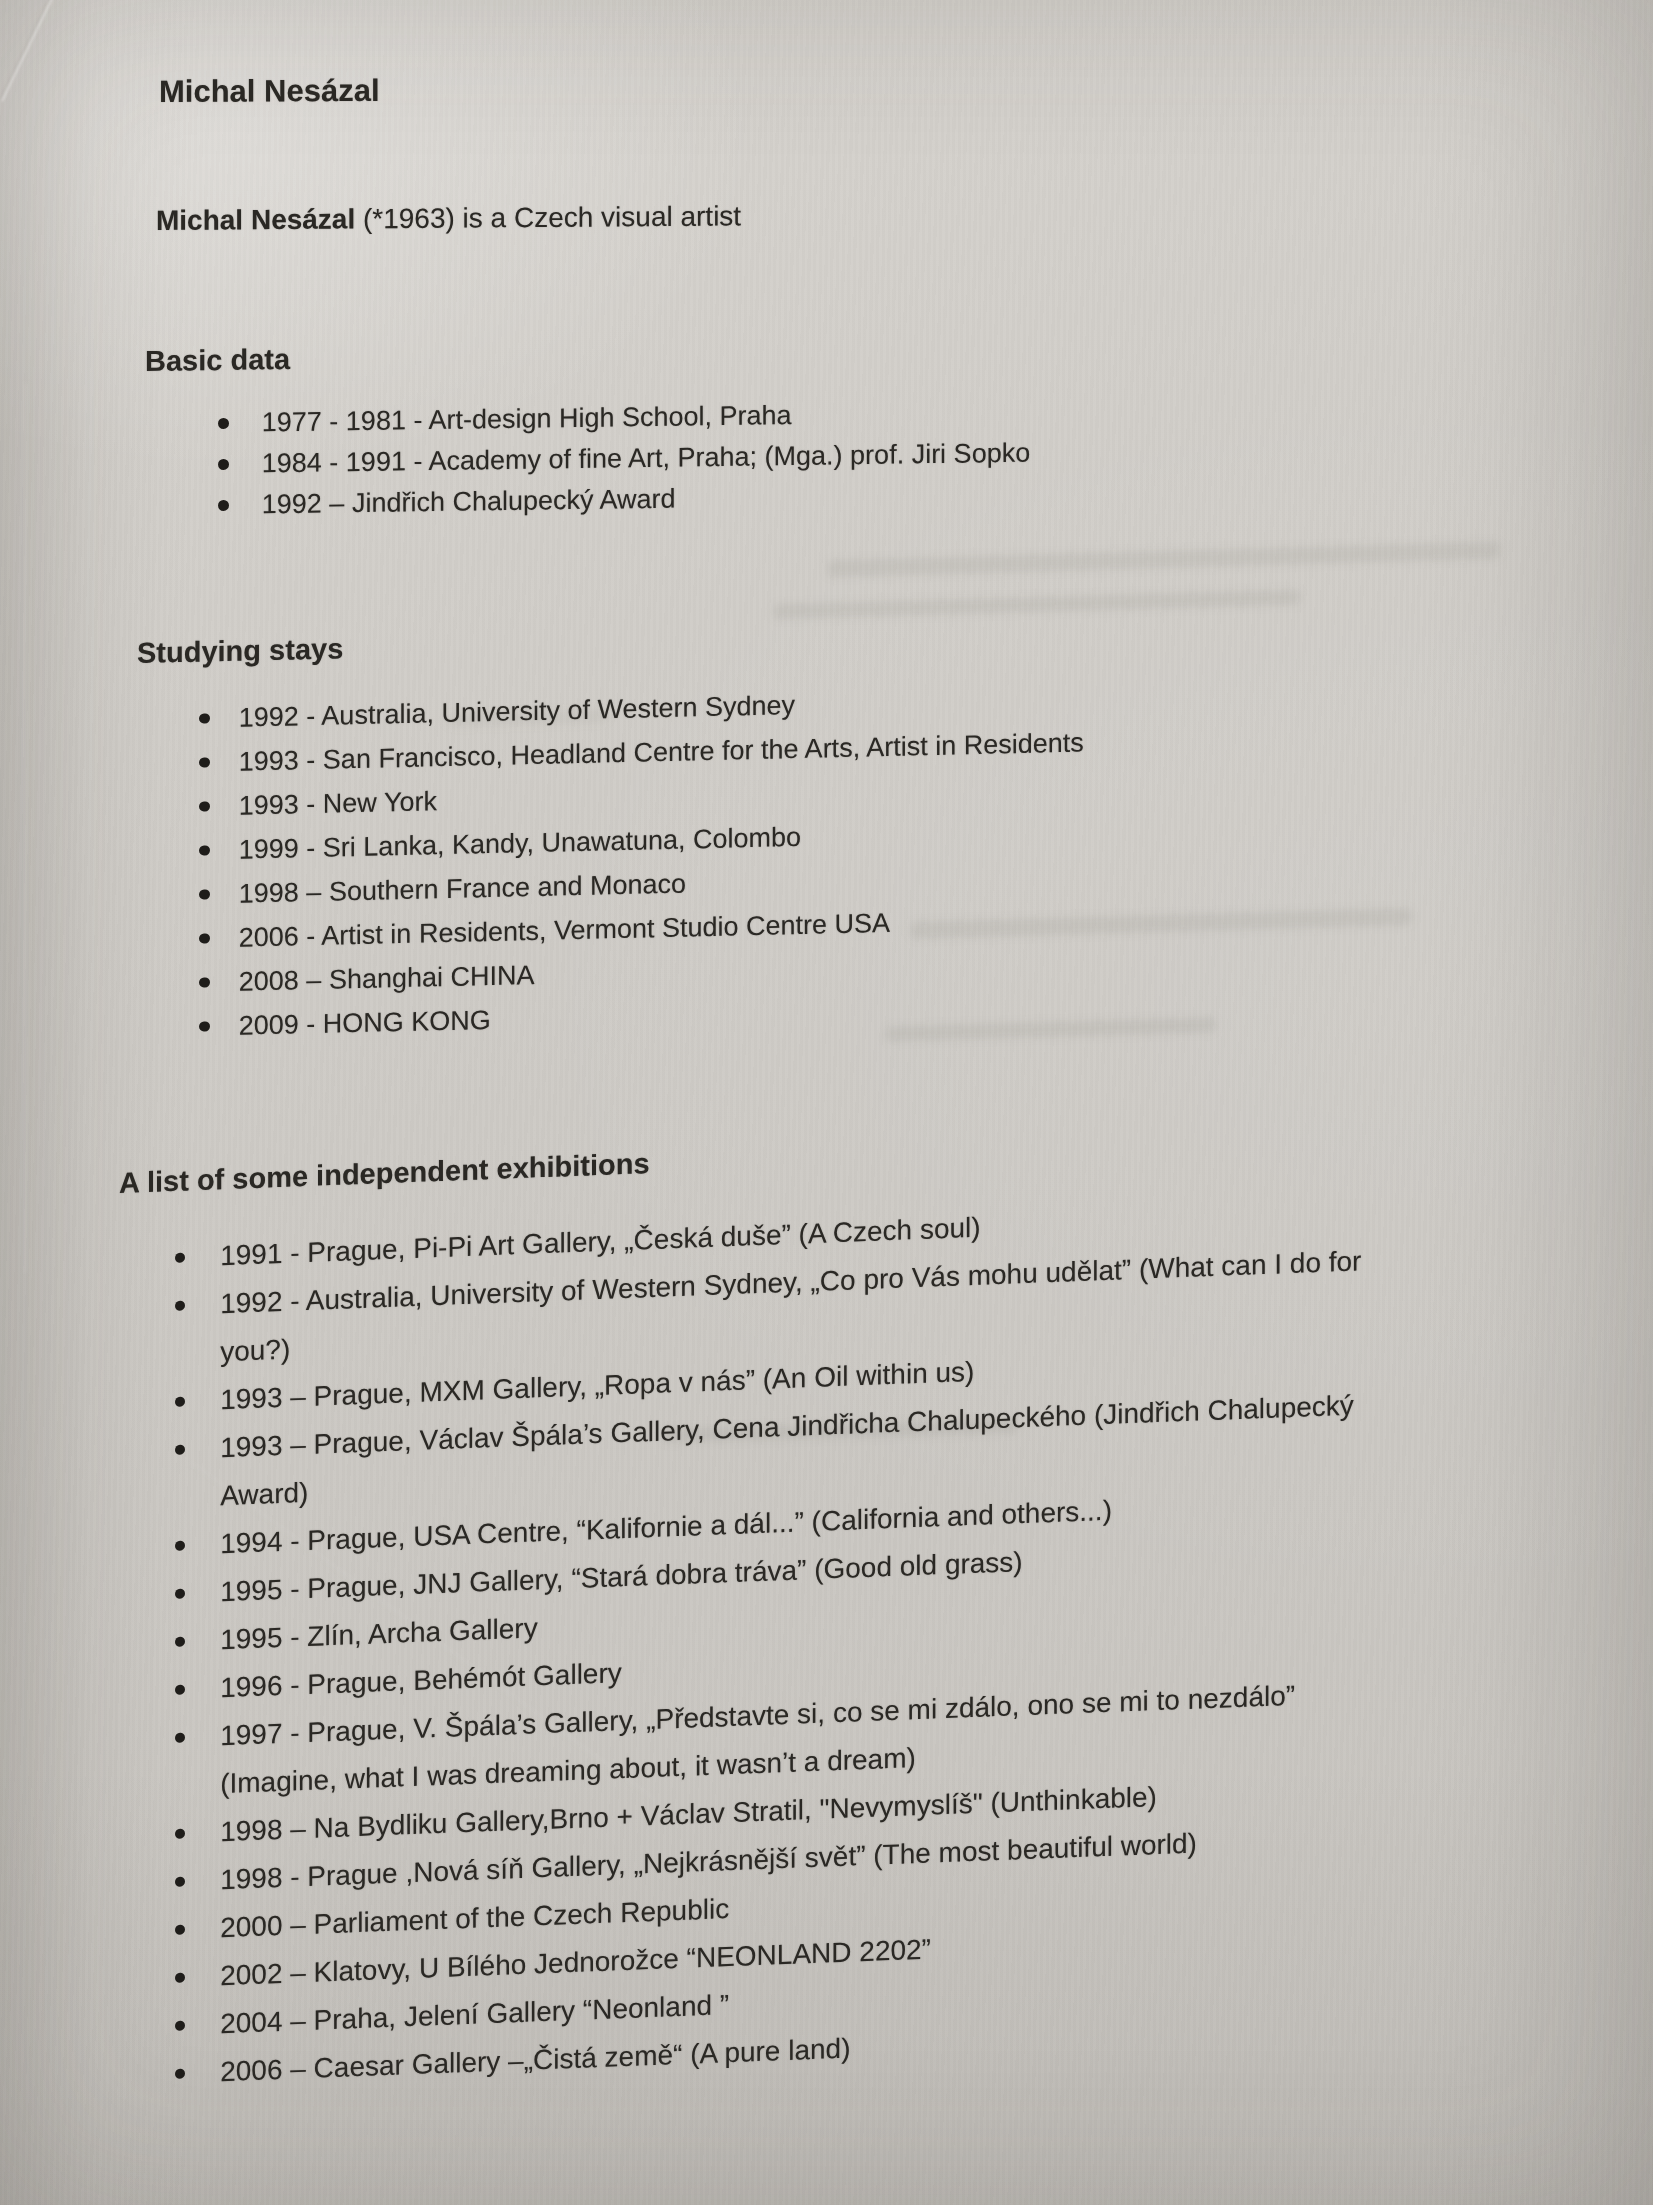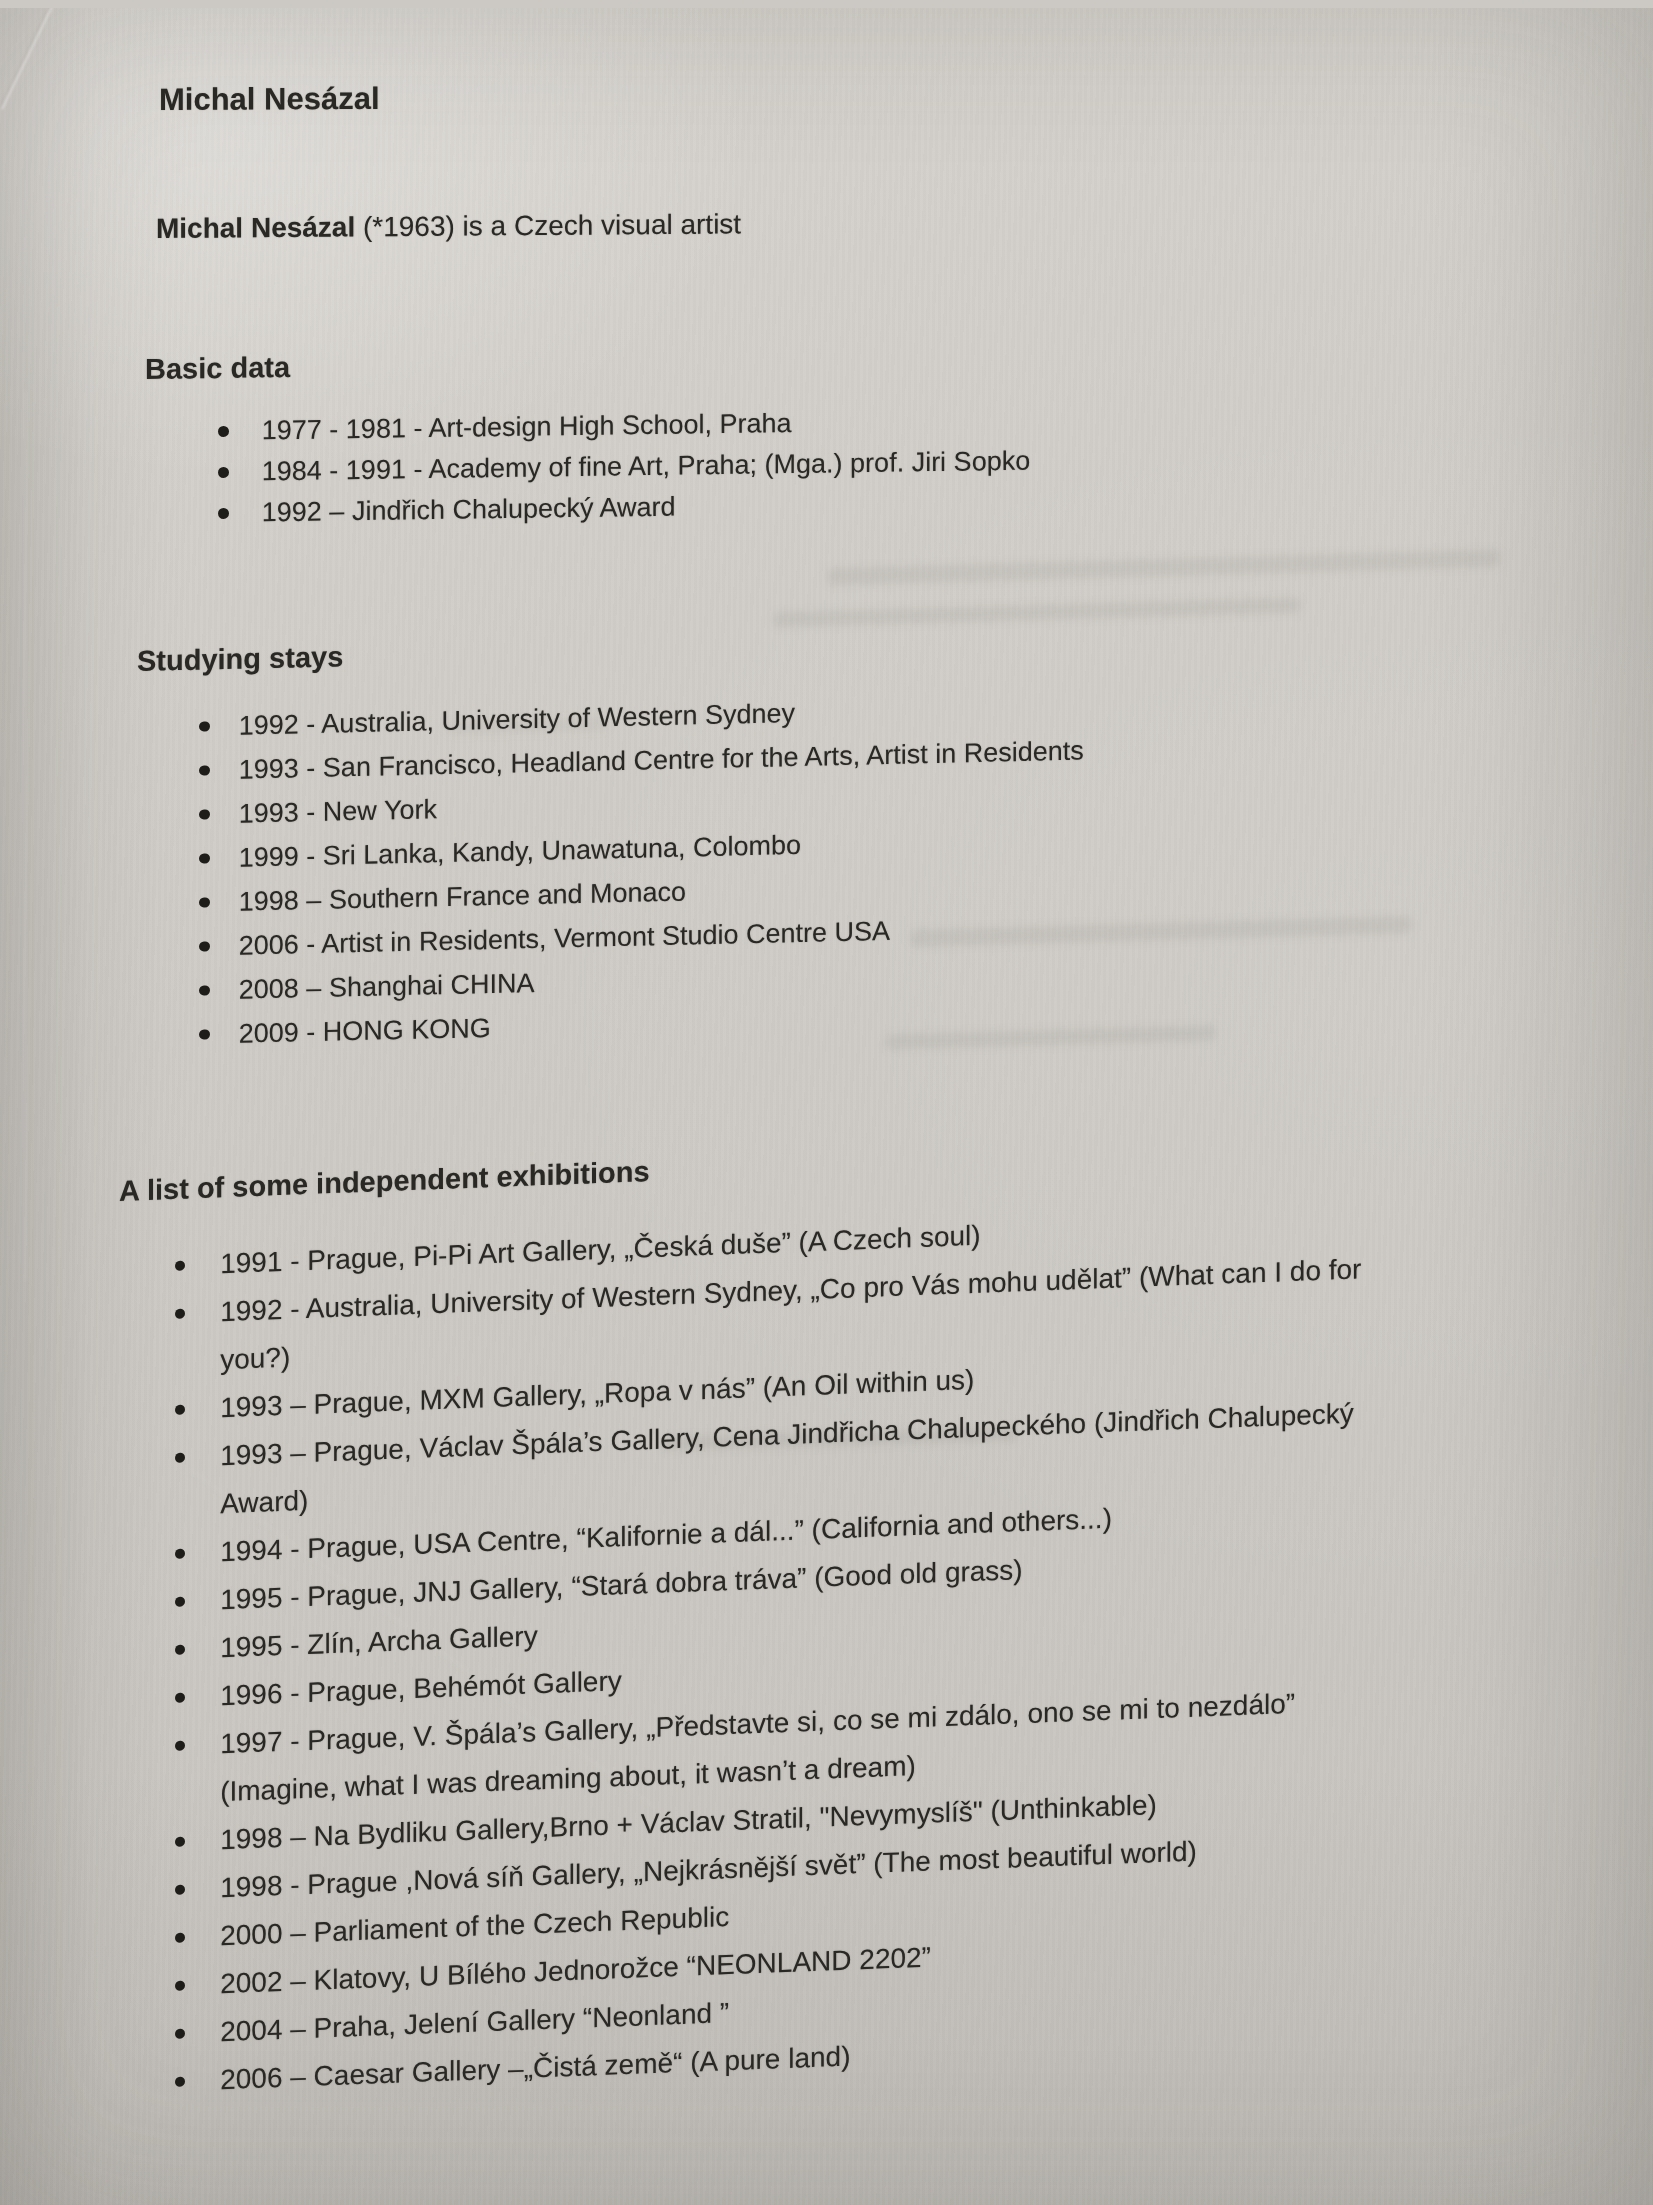--- a/index.html
+++ b/index.html
@@ -5,21 +5,20 @@
   html, body { margin: 0; padding: 0; }
   body {
     width: 1654px; height: 2205px;
     font-family: "Liberation Sans", sans-serif;
     overflow: hidden;
     background: #ccc9c4;
   }
   .photo {
     position: absolute; inset: 0;
     overflow: hidden;
-    margin-top: 8px;
   }
   
   .paper {
     position: absolute; inset: 0;
     background:
       radial-gradient(ellipse 891px 572px at 14% 6%, rgba(255,255,255,0.22), rgba(255,255,255,0) 60%),
       radial-gradient(ellipse 1399px 954px at 85% 45%, rgba(255,255,255,0.06), rgba(255,255,255,0) 70%),
       linear-gradient(90deg, rgba(80,76,70,0.10) 0%, rgba(80,76,70,0.02) 6%, rgba(80,76,70,0) 12%),
       linear-gradient(90deg, rgba(0,0,0,0) 86%, rgba(70,66,60,0.07) 100%),
       linear-gradient(180deg, rgba(0,0,0,0) 80%, rgba(70,66,60,0.08) 100%),

